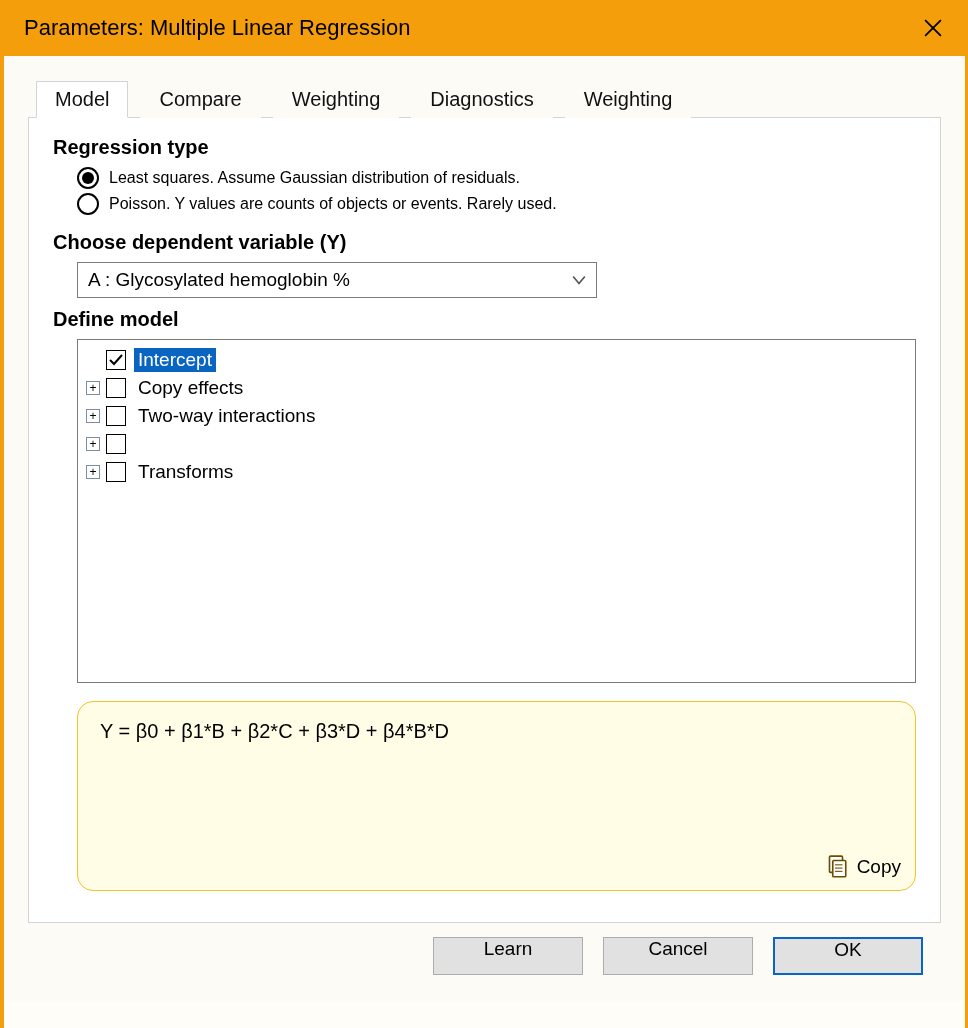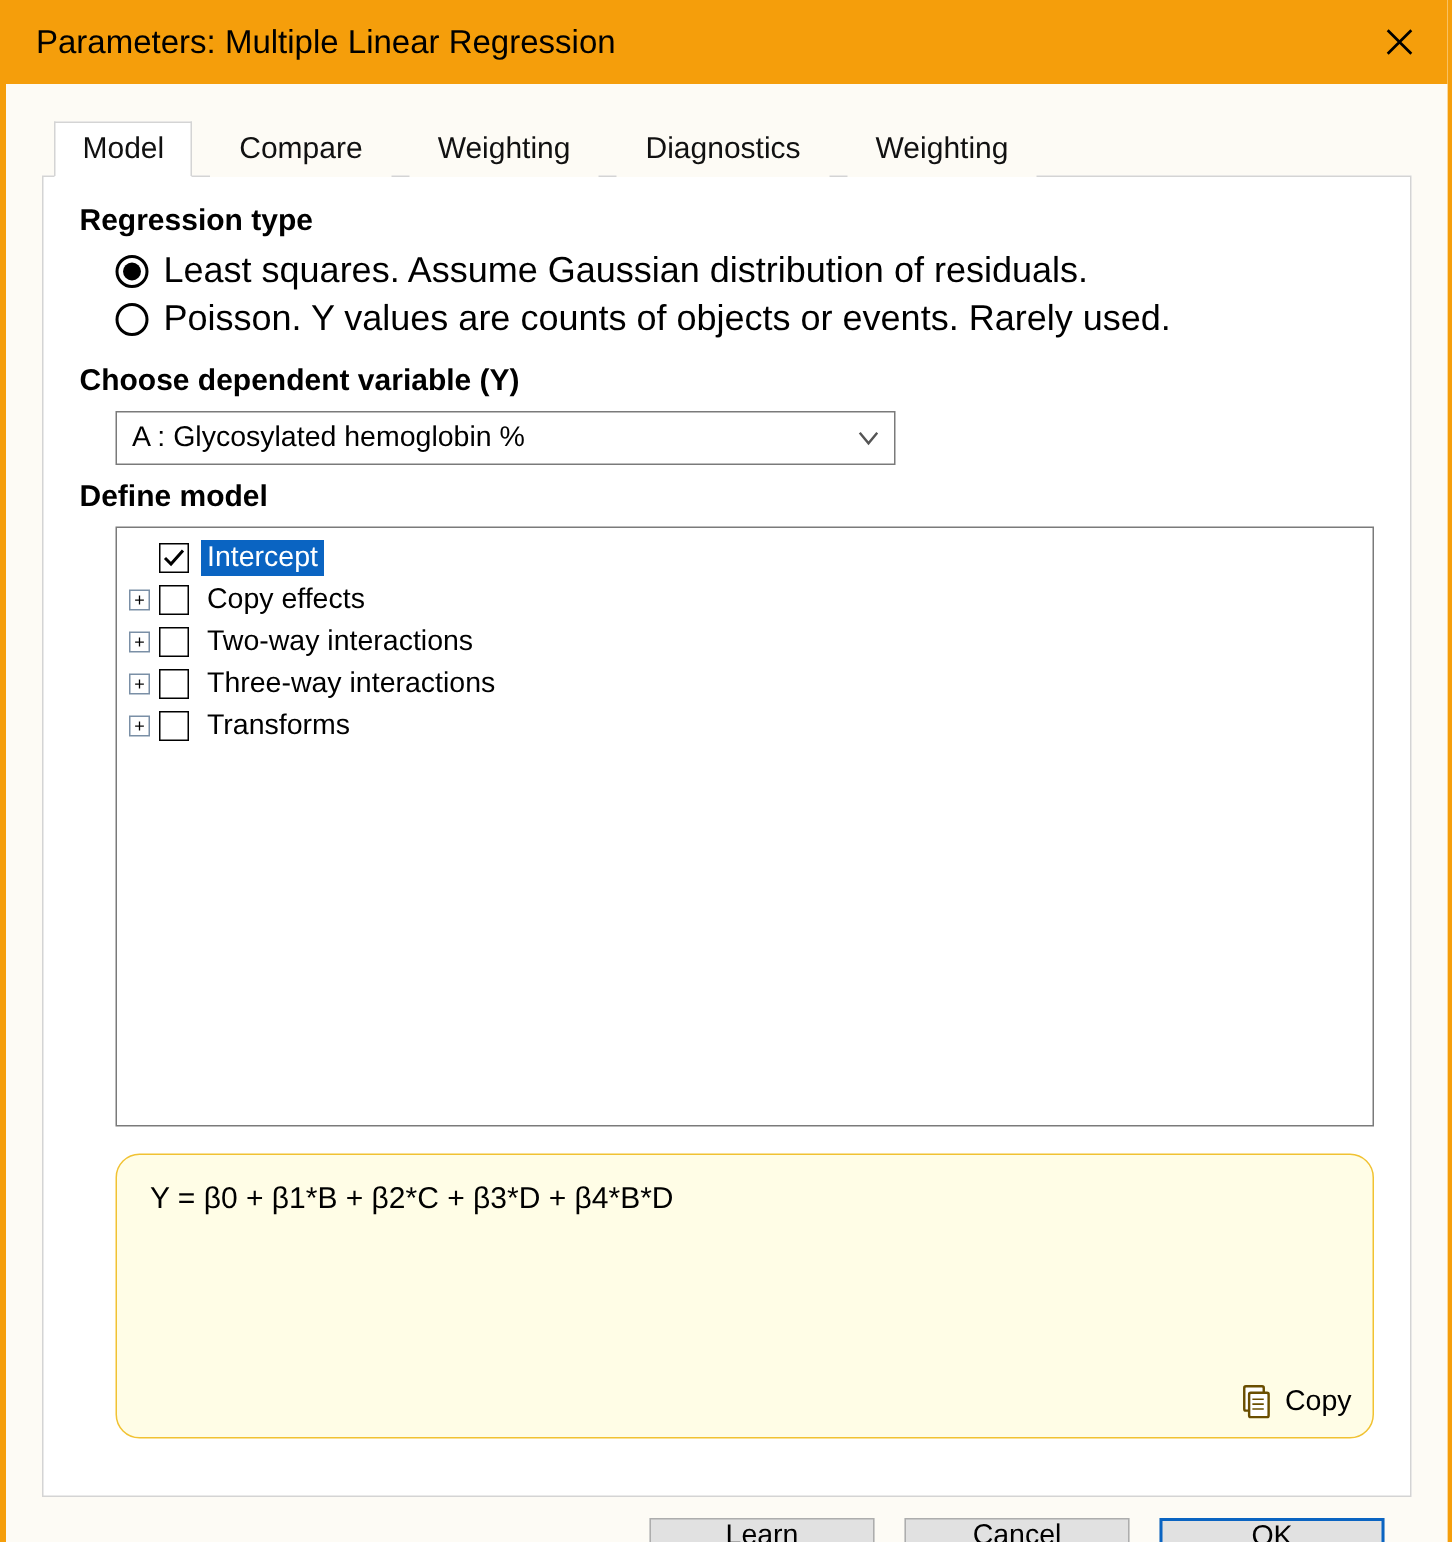--- a/index.html
+++ b/index.html
@@ -64,36 +64,36 @@
   .tab.active {
     background: #fff;
     border: 1px solid #d4d4d4;
     border-bottom: 1px solid #fff;
     z-index: 2;
   }
 
   .tabpanel {
     background: #fff;
     border: 1px solid #d4d4d4;
-    padding: 12px 24px 38px 24px;
+    padding: 12px 24px 22px 24px;
     min-height: 806px;
   }
 
   .section-head {
     font-weight: 700;
     font-size: 20px;
     margin: 6px 0 8px 0;
   }
 
   .radio-row {
     display: flex;
     align-items: center;
     gap: 10px;
     margin: 4px 0 4px 24px;
-    font-size: 24px;
+    font-size: 16px;
   }
   .radio-outer {
     width: 22px; height: 22px;
     border: 2.5px solid #000;
     border-radius: 50%;
     display: inline-flex; align-items: center; justify-content: center;
     flex: 0 0 auto;
   }
   .radio-inner {
     width: 12px; height: 12px;
@@ -114,21 +114,21 @@
     font-size: 19px;
     cursor: pointer;
   }
   .select svg { width: 14px; height: 14px; }
 
   .tree-box {
     border: 1px solid #7a7a7a;
     background: #fff;
     margin-left: 24px;
     margin-right: 0;
-    height: 400px;
+    height: 344px;
     padding: 6px 8px;
     overflow: auto;
     font-size: 19px;
   }
   .tree-row {
     display: flex;
     align-items: center;
     gap: 4px;
     height: 28px;
   }
@@ -271,21 +271,20 @@
         <span class="node-label">Copy effects</span>
       </div>
       <div class="tree-row">
         <span class="expander">+</span>
         <span class="chk"></span>
         <span class="node-label">Two-way interactions</span>
       </div>
       <div class="tree-row">
         <span class="expander">+</span>
         <span class="chk"></span>
-        <span class="node-label">Three-way interactions</span>
       </div>
       <div class="tree-row">
         <span class="expander">+</span>
         <span class="chk"></span>
         <span class="node-label">Transforms</span>
       </div>
     </div>
 
     <div class="formula-box">
       <div class="formula-text">Y = β0 + β1*B + β2*C + β3*D + β4*B*D</div>

